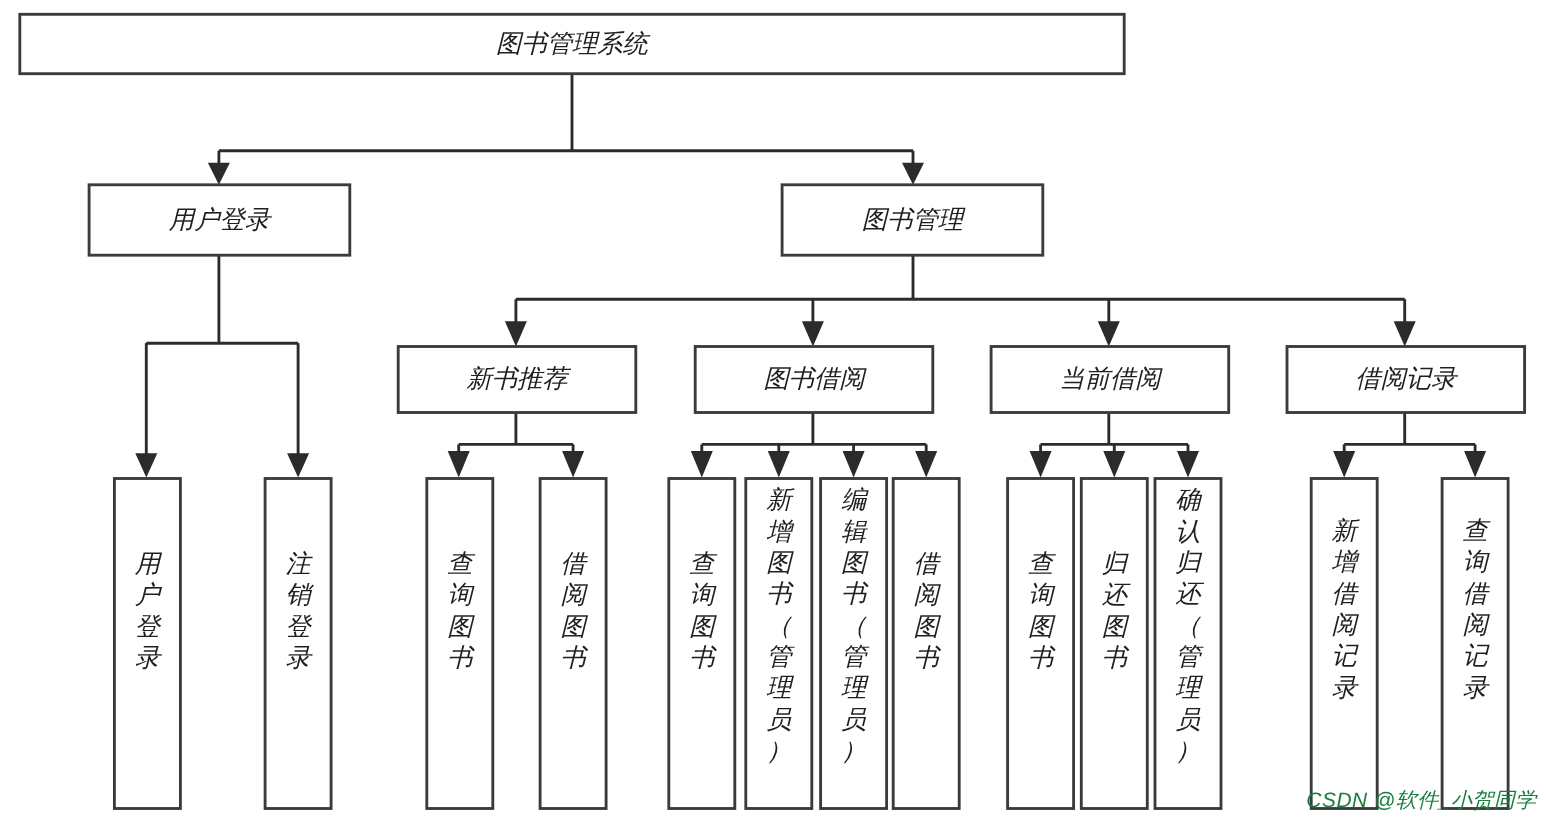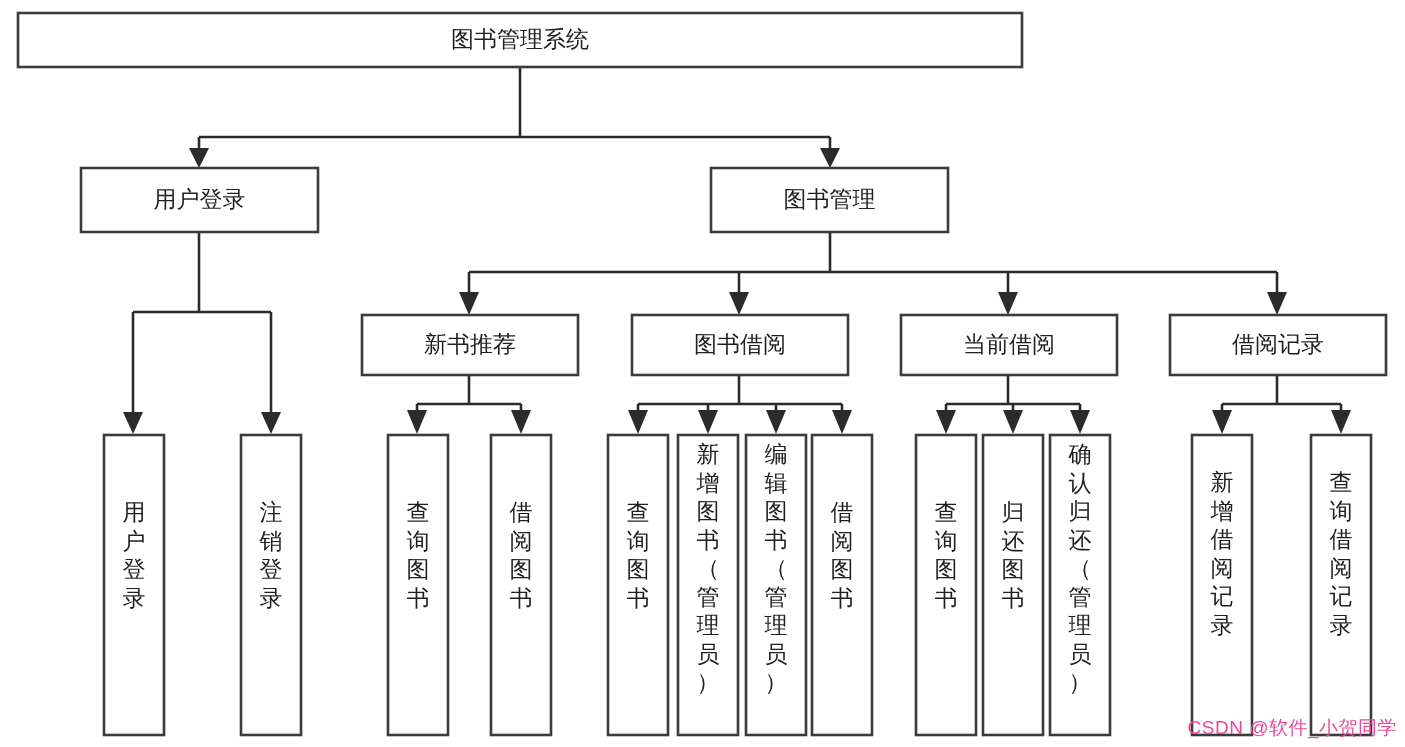--- a/index.html
+++ b/index.html
@@ -11,20 +11,21 @@
     width: 1405px;
     height: 747px;
     font-family: "Liberation Sans", "DejaVu Sans", sans-serif;
     overflow: hidden;
     position: relative;
   }
   #diagram-root {
     position: relative;
     width: 1405px;
     height: 747px;
+    font-style: italic;
   }
   svg.diagram-canvas {
     position: absolute;
     left: 0;
     top: 0;
     width: 1405px;
     height: 747px;
   }
   .node-box {
     fill: #ffffff;
@@ -53,21 +54,21 @@
     font-size: 23px;
     fill: #1f1f1f;
     text-anchor: middle;
   }
   .watermark {
     position: absolute;
     right: 8px;
     bottom: 6px;
     font-family: "Liberation Sans", "DejaVu Sans", sans-serif;
     font-size: 19px;
-    color: #ec4899;
+    color: #15803d;
     white-space: nowrap;
     pointer-events: none;
     letter-spacing: 0.5px;
   }
 </style>
 </head>
 <body>
 
 <div id="diagram-root">
 

